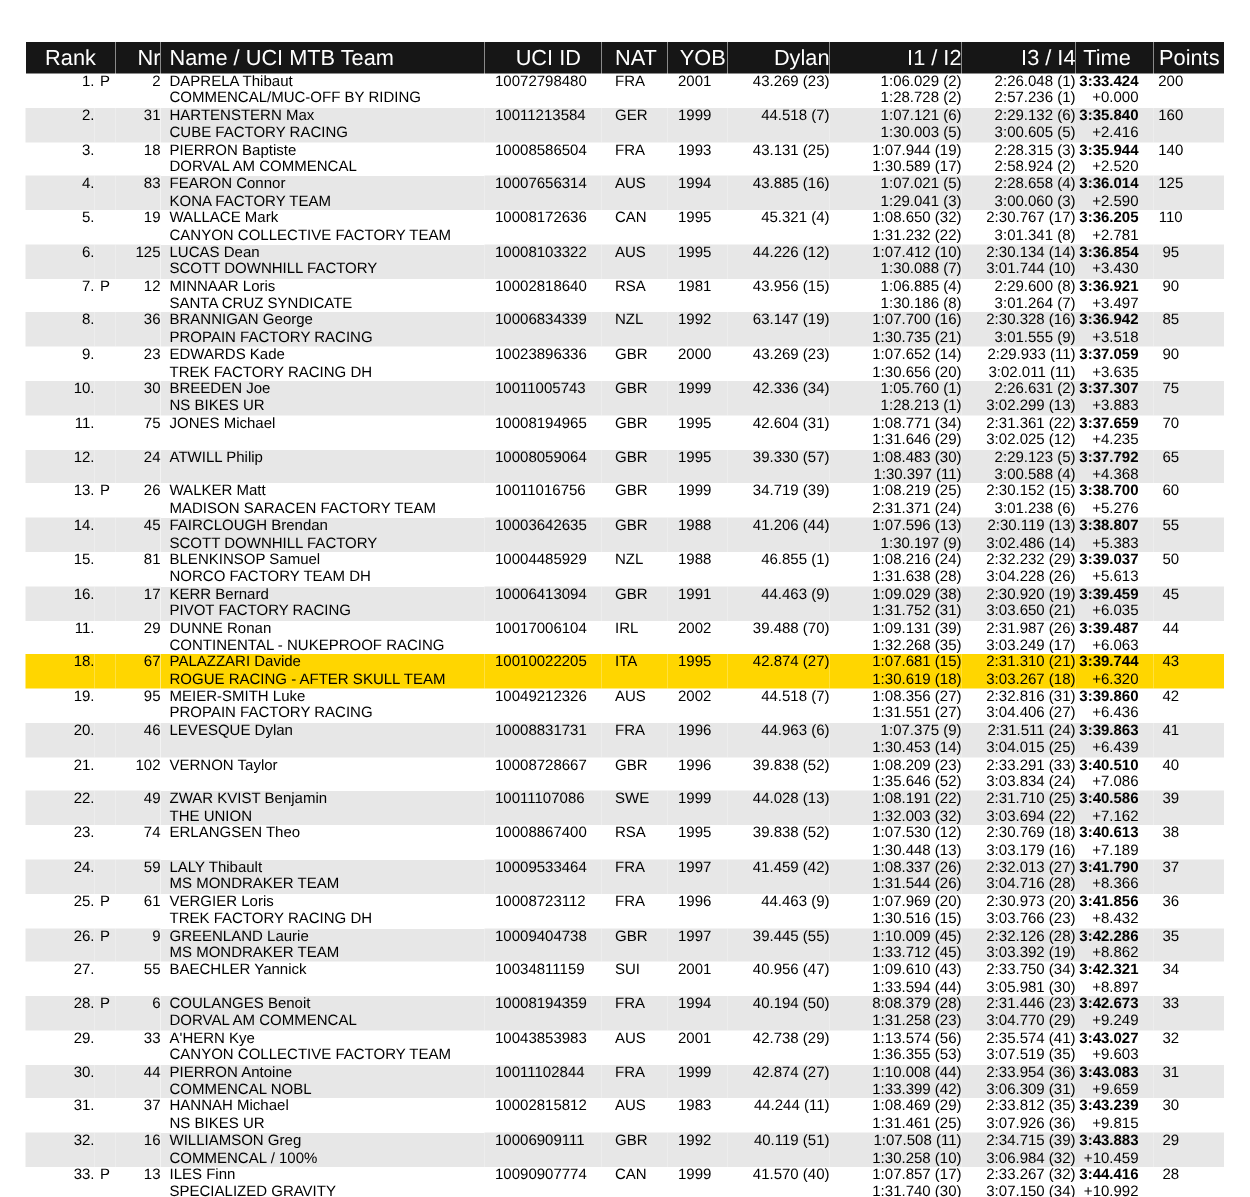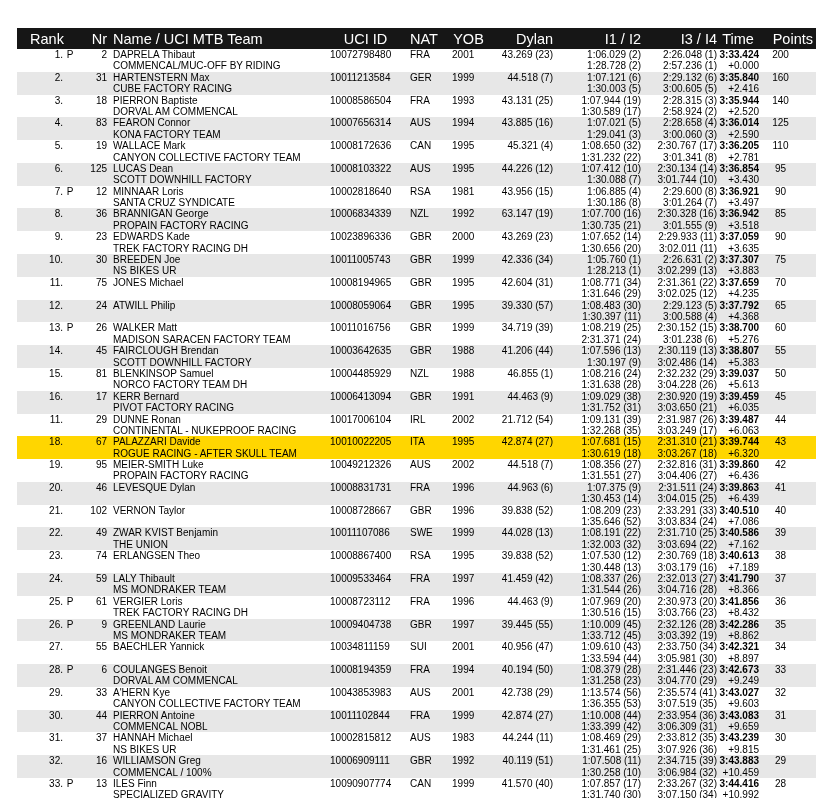--- a/index.html
+++ b/index.html
@@ -905,21 +905,21 @@
           </td>
     <td class="nat">
             <div class="l">IRL</div>
             <div class="l"></div>
           </td>
     <td class="yob">
             <div class="l">2002</div>
             <div class="l"></div>
           </td>
     <td class="speed">
-            <div class="l">21.712 (54)</div>
+            <div class="l">39.488 (70)</div>
             <div class="l"></div>
           </td>
     <td class="i12">
             <div class="l">1:09.131 (39)</div>
             <div class="l">1:32.268 (35)</div>
           </td>
     <td class="i34">
             <div class="l">2:31.987 (26)</div>
             <div class="l">3:03.249 (17)</div>
           </td>
@@ -1459,21 +1459,21 @@
           </td>
     <td class="yob">
             <div class="l">1994</div>
             <div class="l"></div>
           </td>
     <td class="speed">
             <div class="l">40.194 (50)</div>
             <div class="l"></div>
           </td>
     <td class="i12">
-            <div class="l">1:08.379 (28)</div>
+            <div class="l">8:08.379 (28)</div>
             <div class="l">1:31.258 (23)</div>
           </td>
     <td class="i34">
             <div class="l">2:31.446 (23)</div>
             <div class="l">3:04.770 (29)</div>
           </td>
     <td class="time">
             <div class="l tt">3:42.673</div>
             <div class="l gap">+9.249</div>
           </td>

